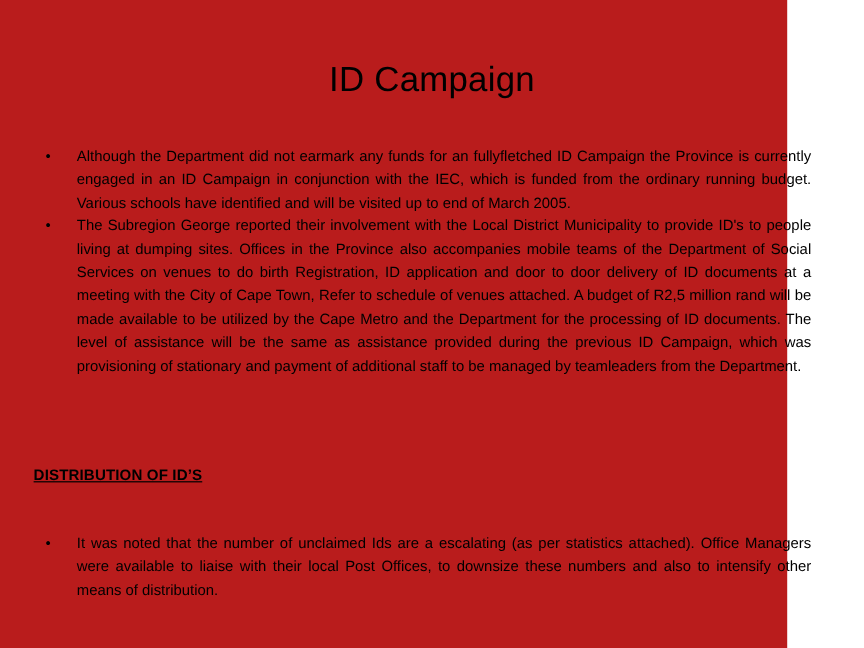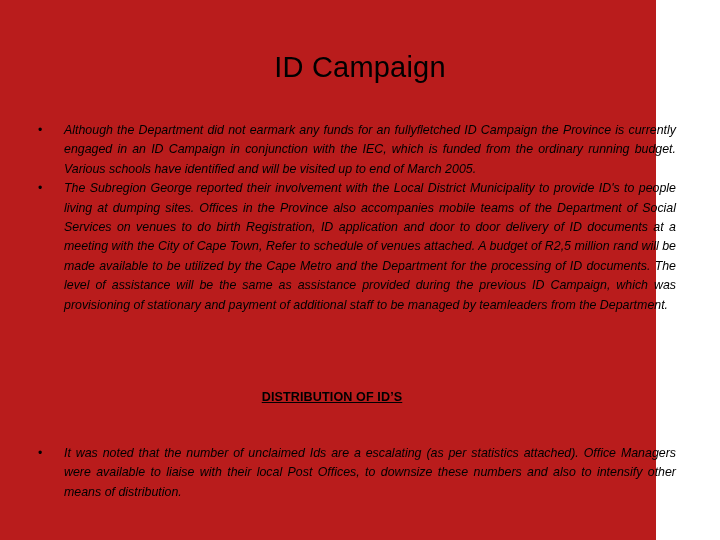--- a/index.html
+++ b/index.html
@@ -66,35 +66,33 @@
     top: 0;
     width: 14px;
     font-size: 12.4px;
     line-height: 19.4px;
     text-align: left;
     color: #000000;
   }
 
   .bullet-item .bullet-text {
     display: block;
-    font-style: italic;
   }
 
   
   #para-2 {
     margin-top: 0px;
   }
 
   
   .section-heading-wrap {
     position: absolute;
     left: 28px;
     top: 387px;
     width: 608px;
-    text-align: center;
   }
   .section-heading {
     display: inline-block;
     font-size: 12.6px;
     line-height: 18px;
     font-weight: bold;
     text-decoration: underline;
     color: #000000;
     letter-spacing: 0.1px;
   }

